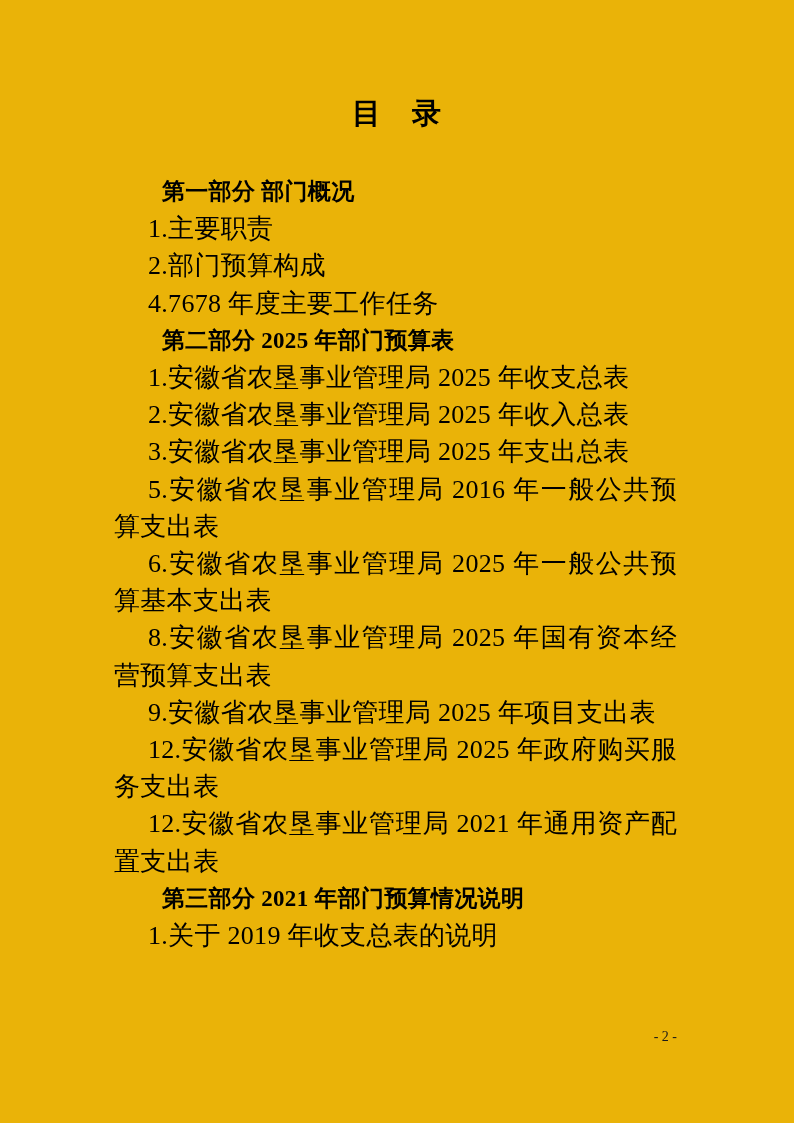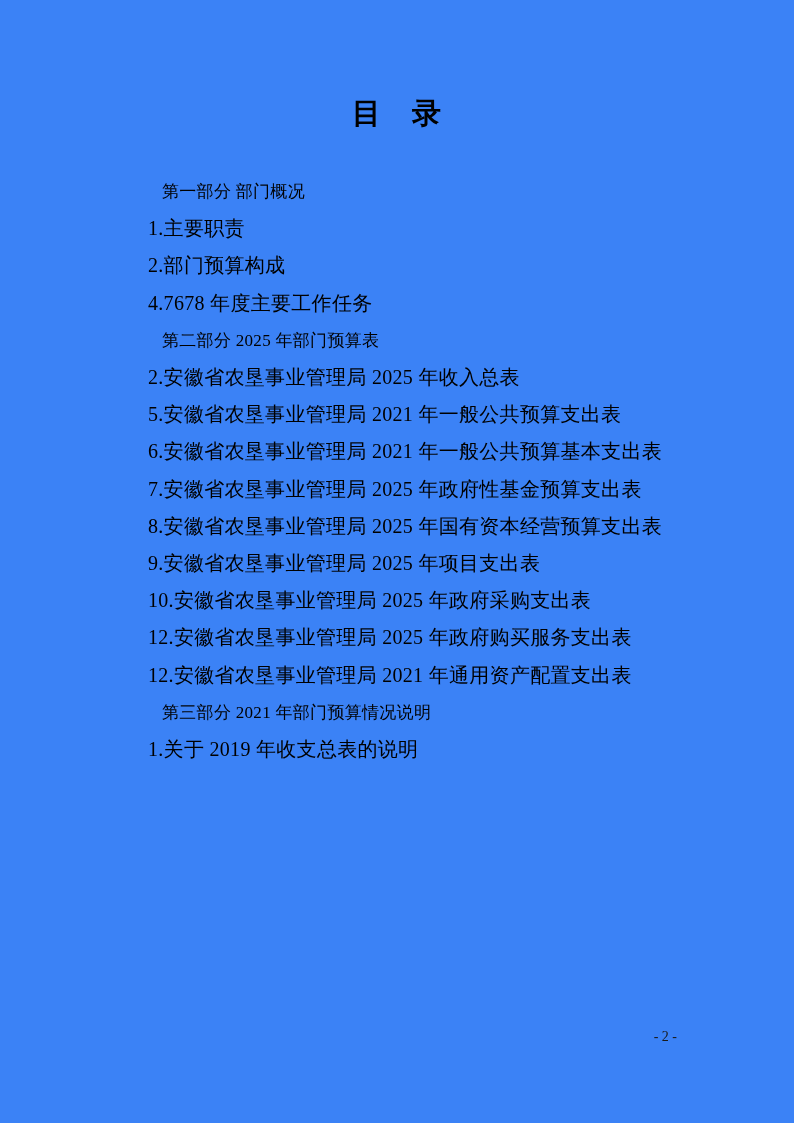--- a/index.html
+++ b/index.html
@@ -4,52 +4,52 @@
 <style>
   html, body {
     margin: 0;
     padding: 0;
     background: #ffffff;
   }
   .page {
     position: relative;
     width: 794px;
     height: 1123px;
-    background: #3b82f6;
+    background: #eab308;
     color: #000000;
     overflow: hidden;
     font-family: "Liberation Serif", "DejaVu Serif", serif;
   }
   .doc-title {
     margin: 0;
     padding-top: 96px;
     font-size: 29px;
     line-height: 34px;
     font-weight: bold;
     text-align: center;
     font-family: "Liberation Sans", "DejaVu Sans", sans-serif;
     letter-spacing: 1px;
   }
   .toc {
     margin-top: 43px;
     padding: 0 117px 0 114px;
   }
   .toc p {
     margin: 0;
-    font-size: 20px;
+    font-size: 26px;
     line-height: 37.2px;
     text-align: justify;
     text-justify: inter-character;
     letter-spacing: 0.3px;
   }
   .toc p.heading {
     
     font-family: "Liberation Serif", sans-serif;
-    font-weight: normal;
-    font-size: 17px;
+    font-weight: bold;
+    font-size: 23px;
     text-indent: 48px;
     text-align: left;
   }
   .toc p.entry {
     font-family: "Liberation Serif", "DejaVu Serif", serif;
     text-indent: 34px;
   }
   .page-footer {
     position: absolute;
     top: 1028px;
@@ -68,27 +68,27 @@
   <h1 class="doc-title">目　录</h1>
 
   <div class="toc">
 
     <p class="heading">第一部分 部门概况</p>
     <p class="entry">1.主要职责</p>
     <p class="entry">2.部门预算构成</p>
     <p class="entry">4.7678 年度主要工作任务</p>
 
     <p class="heading">第二部分 2025 年部门预算表</p>
+    <p class="entry">1.安徽省农垦事业管理局 2025 年收支总表</p>
     <p class="entry">2.安徽省农垦事业管理局 2025 年收入总表</p>
-    <p class="entry">5.安徽省农垦事业管理局 2021 年一般公共预算支出表</p>
-    <p class="entry">6.安徽省农垦事业管理局 2021 年一般公共预算基本支出表</p>
-    <p class="entry">7.安徽省农垦事业管理局 2025 年政府性基金预算支出表</p>
+    <p class="entry">3.安徽省农垦事业管理局 2025 年支出总表</p>
+    <p class="entry">5.安徽省农垦事业管理局 2016 年一般公共预算支出表</p>
+    <p class="entry">6.安徽省农垦事业管理局 2025 年一般公共预算基本支出表</p>
     <p class="entry">8.安徽省农垦事业管理局 2025 年国有资本经营预算支出表</p>
     <p class="entry">9.安徽省农垦事业管理局 2025 年项目支出表</p>
-    <p class="entry">10.安徽省农垦事业管理局 2025 年政府采购支出表</p>
     <p class="entry">12.安徽省农垦事业管理局 2025 年政府购买服务支出表</p>
     <p class="entry">12.安徽省农垦事业管理局 2021 年通用资产配置支出表</p>
 
     <p class="heading">第三部分 2021 年部门预算情况说明</p>
     <p class="entry">1.关于 2019 年收支总表的说明</p>
 
   </div>
 
   <div class="page-footer">
     <span>- 2 -</span>

